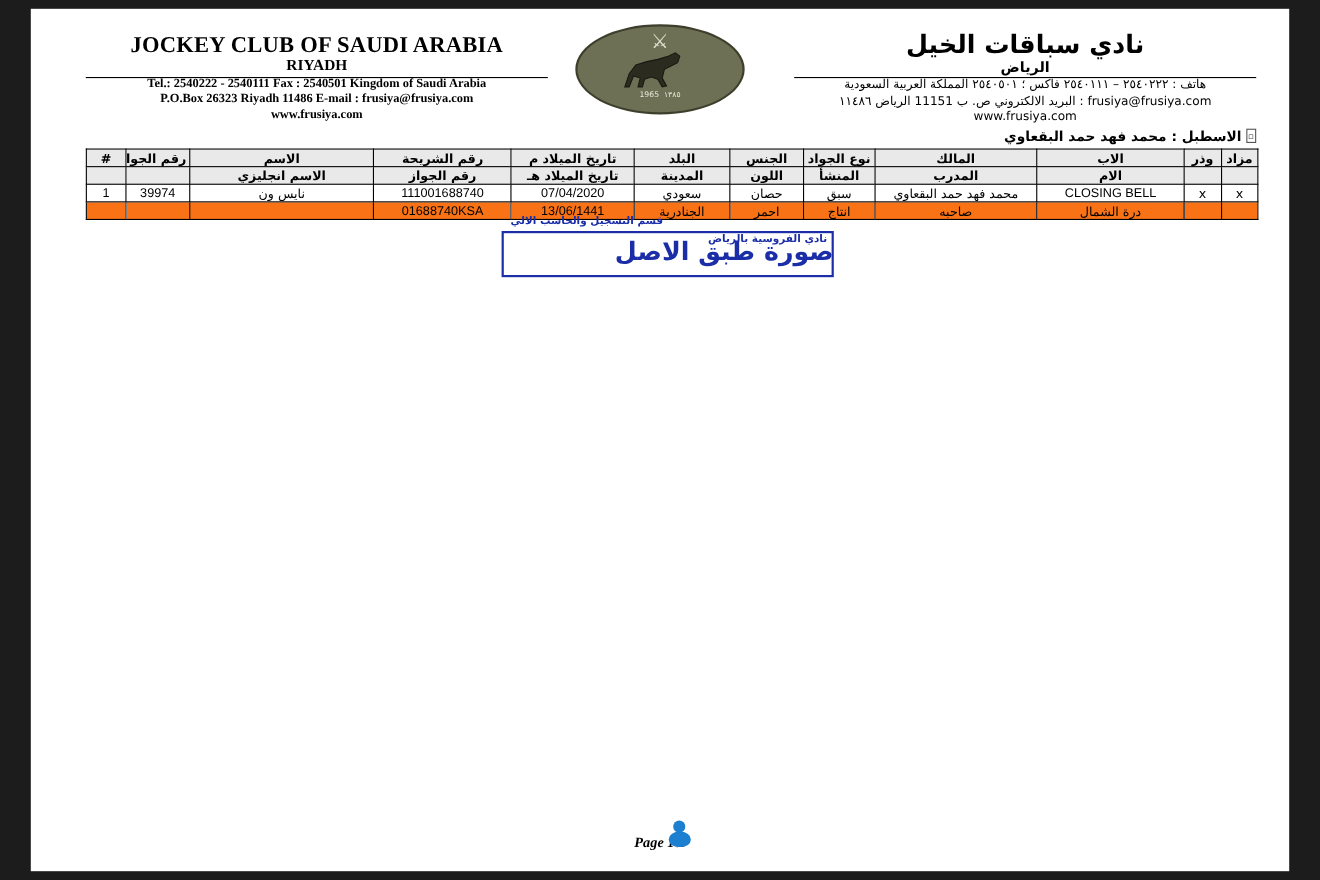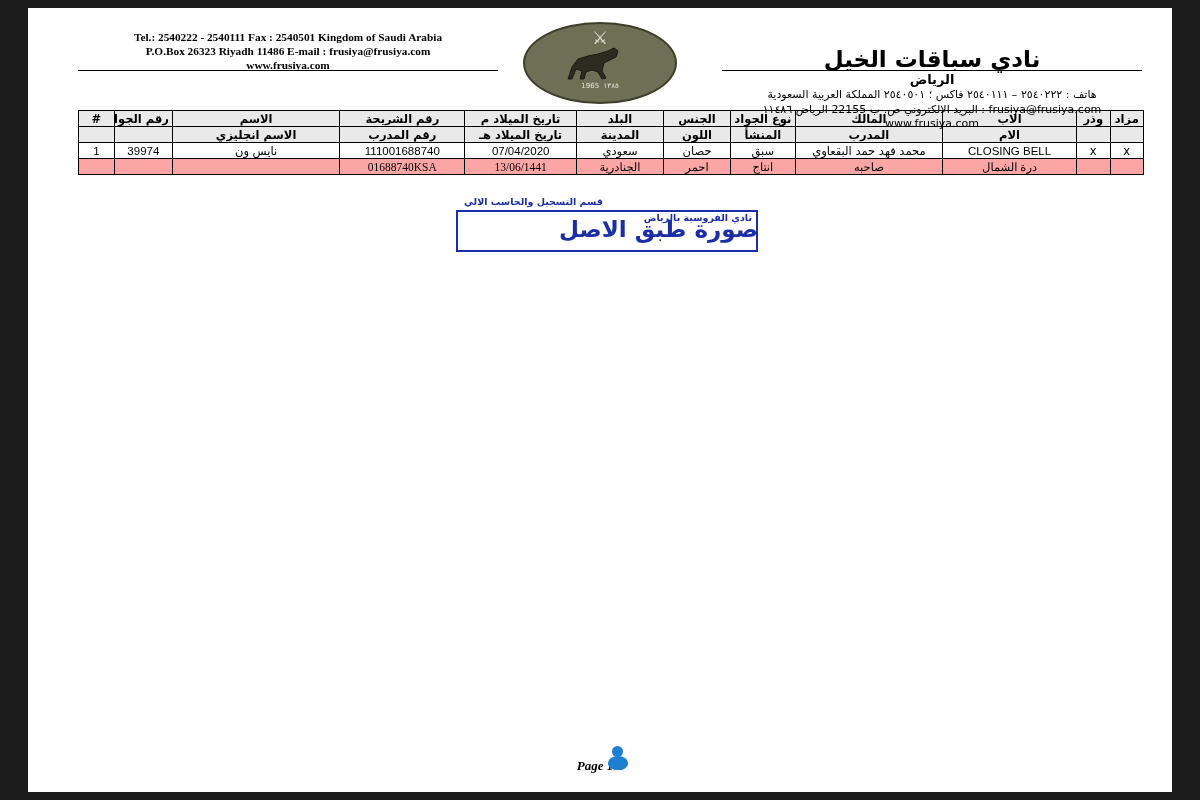--- a/index.html
+++ b/index.html
@@ -60,21 +60,21 @@
     position: absolute;
     left: 50px;
     top: 52px;
     width: 420px;
     height: 1px;
     background: #000;
   }
   .hdr-ar {
     position: absolute;
     right: 30px;
-    top: 28px;
+    top: 10px;
     width: 420px;
     text-align: center;
     direction: rtl;
     font-family: "DejaVu Sans", sans-serif;
     color: #000;
   }
   .hdr-ar .a1 {
     font-size: 23px;
     font-weight: bold;
     line-height: 26px;
@@ -199,21 +199,21 @@
   .c-name  { width: 150px; }
   .c-chip  { width: 112px; }
   .c-birth { width: 100px; }
   .c-country { width: 78px; }
   .c-sex   { width: 60px; }
   .c-type  { width: 58px; }
   .c-owner { width: 132px; }
   .c-sire  { width: 120px; }
   .c-wathr { width: 30px; }
   .c-mazad { width: 30px; }
-  .row2 td { background: #fca5a5; font-family: Liberation Serif, serif; }
+  .row2 td { background: #f97316; }
   .eng { font-family: "Liberation Sans", sans-serif; direction: ltr; }
 
   
   .stamp {
     position: absolute;
     left: 400px;
     top: 188px;
     width: 330px;
     height: 54px;
   }
@@ -291,46 +291,51 @@
   }
 </style>
 </head>
 <body>
 
 <div id="page">
 
   <div class="header">
 
     <div class="hdr-en">
+      <div class="t1">JOCKEY CLUB OF SAUDI ARABIA</div>
+      <div class="t2">RIYADH</div>
       <div class="t3">Tel.: 2540222 - 2540111  Fax : 2540501   Kingdom of Saudi Arabia</div>
       <div class="t4">P.O.Box 26323 Riyadh 11486   E-mail :  frusiya@frusiya.com</div>
       <div class="t5">www.frusiya.com</div>
     </div>
     <div class="hdr-rule"></div>
 
     <div class="logo">
       <div class="crest">⚔</div>
       <svg class="horse" viewBox="0 0 84 40">
         <path d="M10 34 L14 22 L20 14 L30 11 L40 9 L50 6 L56 3 L60 6 L58 12 L52 15 L46 18 L44 26 L48 33 L44 34 L40 27 L34 25 L28 27 L26 34 L22 34 L24 26 L18 24 L14 34 Z" fill="#2b2b1f" stroke="#1a1a12" stroke-width="1"></path>
       </svg>
       <div class="yr">
         <span>1965</span>&nbsp;&nbsp;<span>١٣٨٥</span>
       </div>
     </div>
 
     <div class="hdr-ar">
       <div class="a1">نادي سباقات الخيل</div>
       <div class="a2">الرياض</div>
       <div class="a3">هاتف : ٢٥٤٠٢٢٢ – ٢٥٤٠١١١  فاكس ؛ ٢٥٤٠٥٠١   المملكة العربية السعودية</div>
-      <div class="a4">frusiya@frusiya.com : البريد الالكتروني  ص. ب 22155 الرياض ١١٤٨٦</div>
+      <div class="a4">frusiya@frusiya.com : البريد الالكتروني  ص. ب 11151 الرياض ١١٤٨٦</div>
       <div class="a5">www.frusiya.com</div>
     </div>
     <div class="hdr-ar-rule"></div>
   </div>
 
+  <div class="stable-line">
+    <span class="sq">▫</span><span>الاسطبل : محمد فهد حمد البقعاوي</span>
+  </div>
 
   <div class="tbl-wrap">
     <table class="main">
       <colgroup>
         <col class="c-mazad">
           <col class="c-wathr">
           <col class="c-sire">
           <col class="c-owner">
         <col class="c-type">
           <col class="c-sex">
@@ -358,21 +363,21 @@
         </tr>
         <tr>
           <th></th>
           <th></th>
           <th>الام</th>
           <th>المدرب</th>
           <th>المنشأ</th>
           <th>اللون</th>
           <th>المدينة</th>
           <th>تاريخ الميلاد هـ</th>
-          <th>رقم المدرب</th>
+          <th>رقم الجواز</th>
           <th>الاسم انجليزي</th>
           <th></th>
           <th></th>
         </tr>
       </thead>
       <tbody>
         <tr>
           <td>x</td>
           <td>x</td>
           <td class="eng">CLOSING BELL</td>

